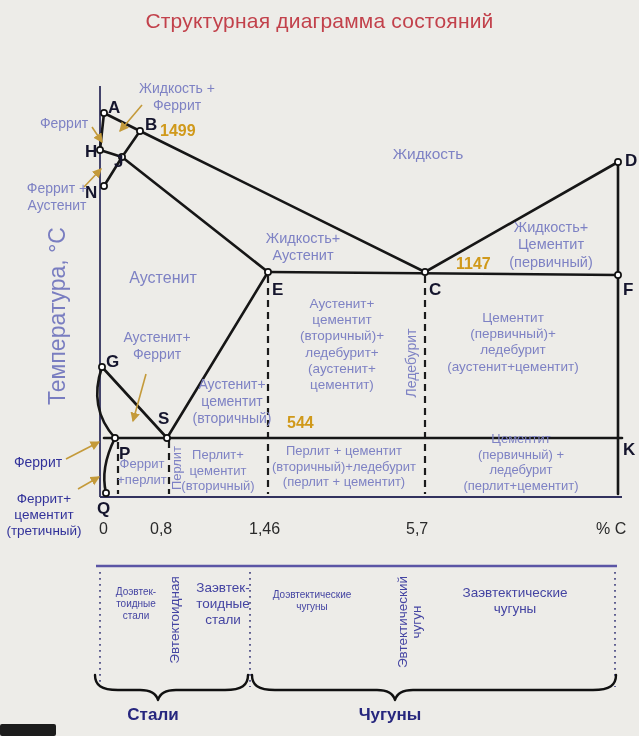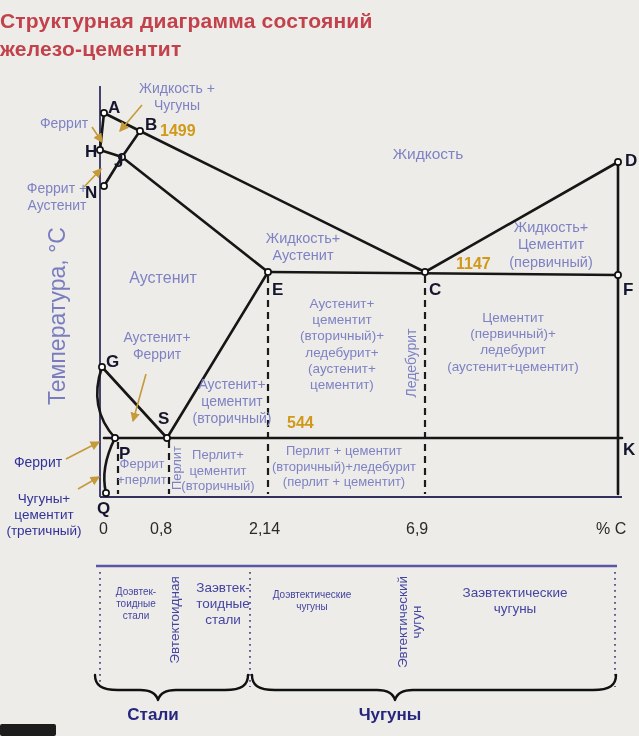--- a/index.html
+++ b/index.html
@@ -1,20 +1,20 @@
 <!DOCTYPE html>
 <html><head>
 <meta charset="utf-8">
 <style>
   html,body{margin:0;padding:0;}
   body{background:#d8d6d2;font-family:"Liberation Sans",sans-serif;}
   #stage{position:relative;width:639px;height:736px;background:#edece8;overflow:hidden;}
   #stage svg{position:absolute;left:0;top:0;}
-  .title{position:absolute;left:0;top:7px;width:100%;text-align:left;color:#c2414b;
-         font-size:21px;font-weight:700;line-height:1.35;letter-spacing:.2px;}
+  .title{position:absolute;left:0;top:7px;width:100%;text-align:center;color:#c2414b;
+         font-size:21px;font-weight:400;line-height:1.35;letter-spacing:.2px;}
   .lbl{position:absolute;transform:translate(-50%,-50%);text-align:center;
        white-space:pre-line;line-height:1.2;color:#7e82c4;}
   .rot{transform:translate(-50%,-50%) rotate(-90deg);white-space:pre;line-height:1.05;}
   .dark{color:#32329a;}
   .cls{color:#4444a2;}
   .grp{color:#26267e;font-weight:600;}
   .pt{position:absolute;font-weight:700;font-size:17px;color:#15152d;line-height:1;}
   .tick{position:absolute;font-size:16px;color:#2a2a2a;line-height:1;}
   .temp{position:absolute;font-size:16px;font-weight:700;color:#d0991a;line-height:1;}
   .corner{position:absolute;left:0;top:724px;width:56px;height:12px;background:#1c1c1c;border-radius:2px;}
@@ -95,21 +95,20 @@
     </g>
 
     <g stroke="#111111" stroke-width="2.4" fill="none" stroke-linecap="round" stroke-linejoin="round">
       <path d="M95,675 C95,685 101,690 118,690 L140,690 C150,690 156,693 158,700 C160,693 166,690 176,690 L225,690 C242,690 248,685 248,675"></path>
       <path d="M252,675 C252,685 258,690 275,690 L377,690 C387,690 393,693 395,700 C397,693 403,690 413,690 L593,690 C610,690 616,685 616,675"></path>
     </g>
   </svg>
 
   <div class="title">
     <div>Структурная диаграмма состояний</div>
-    <div>железо-цементит</div>
   </div>
 
   <span class="lbl rot" style="left:57px;top:316px;font-size:23px;color:#797dc0;">Температура, °С</span>
 
   <span class="pt" style="left:108px;top:99px">A</span>
   <span class="pt" style="left:145px;top:116px">B</span>
   <span class="pt" style="left:85px;top:143px">H</span>
   <span class="pt" style="left:114px;top:153px">J</span>
   <span class="pt" style="left:85px;top:184px">N</span>
   <span class="pt" style="left:625px;top:152px">D</span>
@@ -121,27 +120,27 @@
   <span class="pt" style="left:119px;top:445px">P</span>
   <span class="pt" style="left:97px;top:500px">Q</span>
   <span class="pt" style="left:623px;top:441px">K</span>
 
   <span class="temp" style="left:160px;top:123px">1499</span>
   <span class="temp" style="left:456px;top:256px">1147</span>
   <span class="temp" style="left:287px;top:415px">544</span>
 
   <span class="tick" style="left:99px;top:521px">0</span>
   <span class="tick" style="left:150px;top:521px">0,8</span>
-  <span class="tick" style="left:249px;top:521px">2,14</span>
-  <span class="tick" style="left:406px;top:521px">6,9</span>
+  <span class="tick" style="left:249px;top:521px">1,46</span>
+  <span class="tick" style="left:406px;top:521px">5,7</span>
   <span class="tick" style="left:596px;top:521px">% C</span>
 
   <span class="lbl" style="left:428px;top:154px;font-size:15.5px">Жидкость</span>
   <span class="lbl" style="left:177px;top:97px;font-size:14px">Жидкость +
-Чугуны</span>
+Феррит</span>
   <span class="lbl" style="left:303px;top:247px;font-size:14.5px">Жидкость+
 Аустенит</span>
   <span class="lbl" style="left:551px;top:245px;font-size:14.5px">Жидкость+
 Цементит
 (первичный)</span>
   <span class="lbl" style="left:163px;top:278px;font-size:16px">Аустенит</span>
   <span class="lbl" style="left:157px;top:346px;font-size:14px">Аустенит+
 Феррит</span>
   <span class="lbl" style="left:232px;top:401px;font-size:14px">Аустенит+
 цементит
@@ -159,26 +158,28 @@
 (аустенит+цементит)</span>
   <span class="lbl" style="left:142px;top:472px;font-size:13px">Феррит
 +перлит</span>
   <span class="lbl rot" style="left:177px;top:468px;font-size:13px">Перлит</span>
   <span class="lbl" style="left:218px;top:470px;font-size:13px">Перлит+
 цементит
 (вторичный)</span>
   <span class="lbl" style="left:344px;top:466px;font-size:13px">Перлит + цементит
 (вторичный)+ледебурит
 (перлит + цементит)</span>
+  <span class="lbl" style="left:521px;top:462px;font-size:13px">Цементит (первичный) +
+ледебурит (перлит+цементит)</span>
 
   <span class="lbl" style="left:64px;top:123px;font-size:14px">Феррит</span>
   <span class="lbl" style="left:57px;top:197px;font-size:14px">Феррит +
 Аустенит</span>
   <span class="lbl dark" style="left:38px;top:462px;font-size:14px">Феррит</span>
-  <span class="lbl dark" style="left:44px;top:515px;font-size:13.5px">Чугуны+
+  <span class="lbl dark" style="left:44px;top:515px;font-size:13.5px">Феррит+
 цементит
 (третичный)</span>
 
   <span class="lbl cls" style="left:136px;top:604px;font-size:10px">Доэвтек-
 тоидные
 стали</span>
   <span class="lbl cls rot" style="left:175px;top:620px;font-size:13.5px">Эвтектоидная</span>
   <span class="lbl cls" style="left:223px;top:604px;font-size:13.5px">Заэвтек-
 тоидные
 стали</span>

